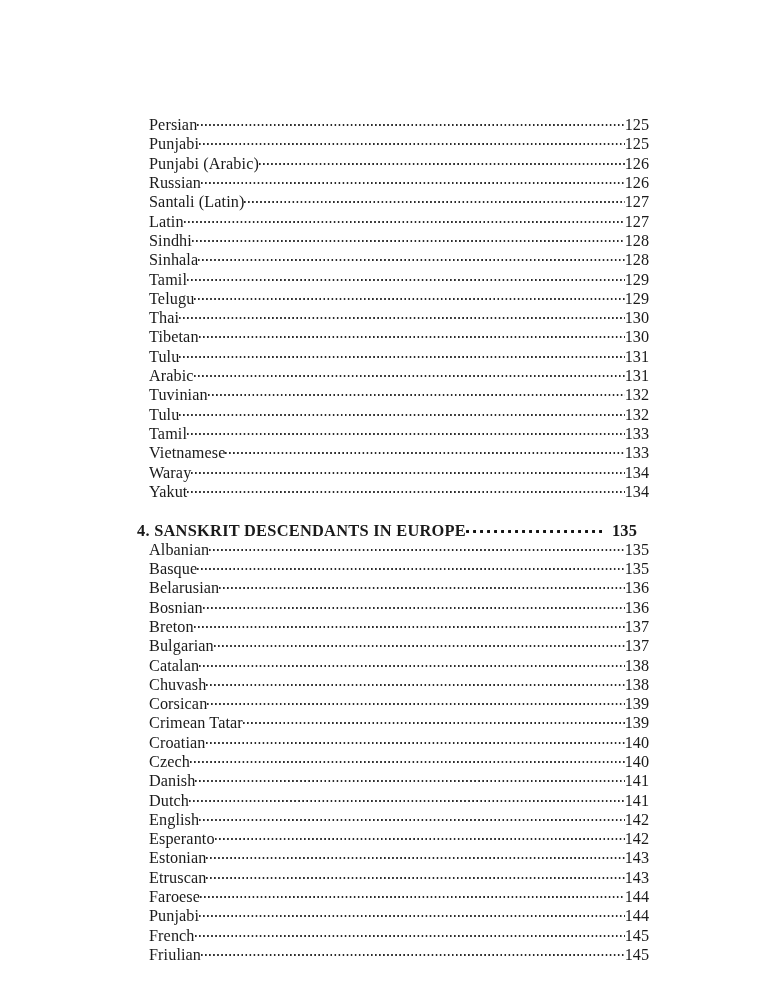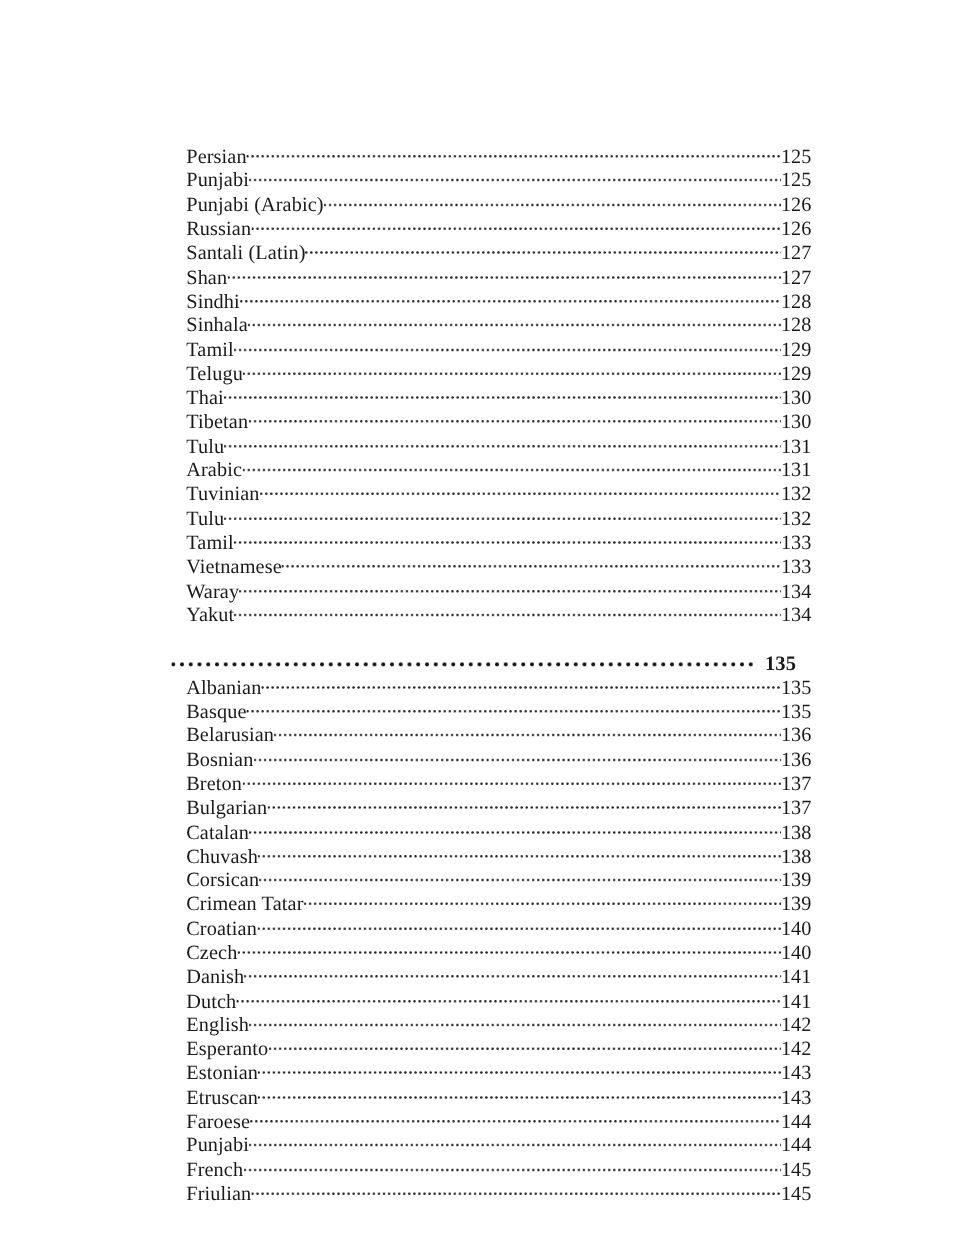--- a/index.html
+++ b/index.html
@@ -124,21 +124,21 @@
         <span class="toc-label">Russian</span>
         <span class="toc-leader"></span>
         <span class="toc-page-num">126</span>
       </div>
       <div class="toc-line toc-entry">
         <span class="toc-label">Santali (Latin)</span>
         <span class="toc-leader"></span>
         <span class="toc-page-num">127</span>
       </div>
       <div class="toc-line toc-entry">
-        <span class="toc-label">Shan</span>
+        <span class="toc-label">Latin</span>
         <span class="toc-leader"></span>
         <span class="toc-page-num">127</span>
       </div>
       <div class="toc-line toc-entry">
         <span class="toc-label">Sindhi</span>
         <span class="toc-leader"></span>
         <span class="toc-page-num">128</span>
       </div>
       <div class="toc-line toc-entry">
         <span class="toc-label">Sinhala</span>
@@ -199,20 +199,21 @@
         <span class="toc-label">Waray</span>
         <span class="toc-leader"></span>
         <span class="toc-page-num">134</span>
       </div>
       <div class="toc-line toc-entry">
         <span class="toc-label">Yakut</span>
         <span class="toc-leader"></span>
         <span class="toc-page-num">134</span>
       </div>
       <div class="toc-line toc-chapter">
+        <span class="toc-label">4. SANSKRIT DESCENDANTS IN EUROPE</span>
         <span class="toc-leader"></span>
         <span class="toc-page-num">135</span>
       </div>
       <div class="toc-line toc-entry">
         <span class="toc-label">Albanian</span>
         <span class="toc-leader"></span>
         <span class="toc-page-num">135</span>
       </div>
       <div class="toc-line toc-entry">
         <span class="toc-label">Basque</span>

